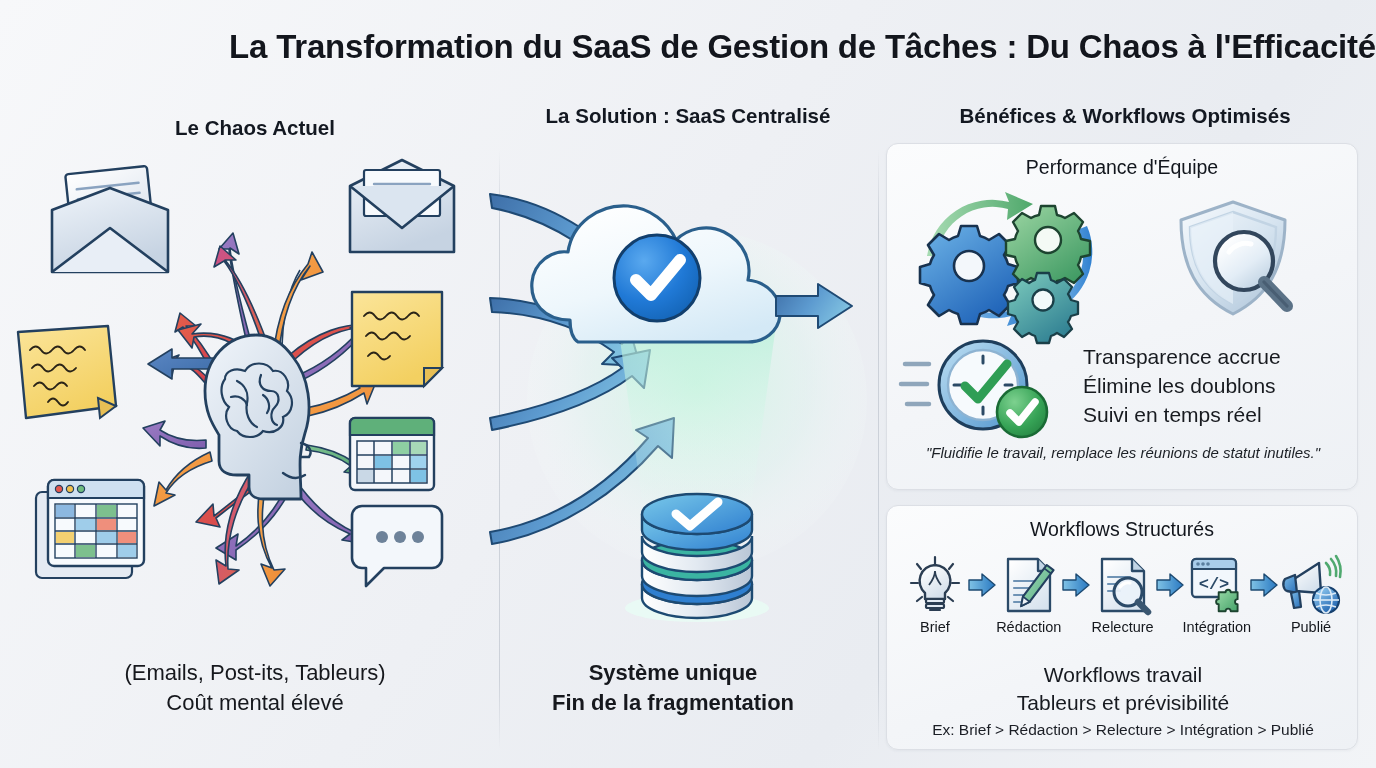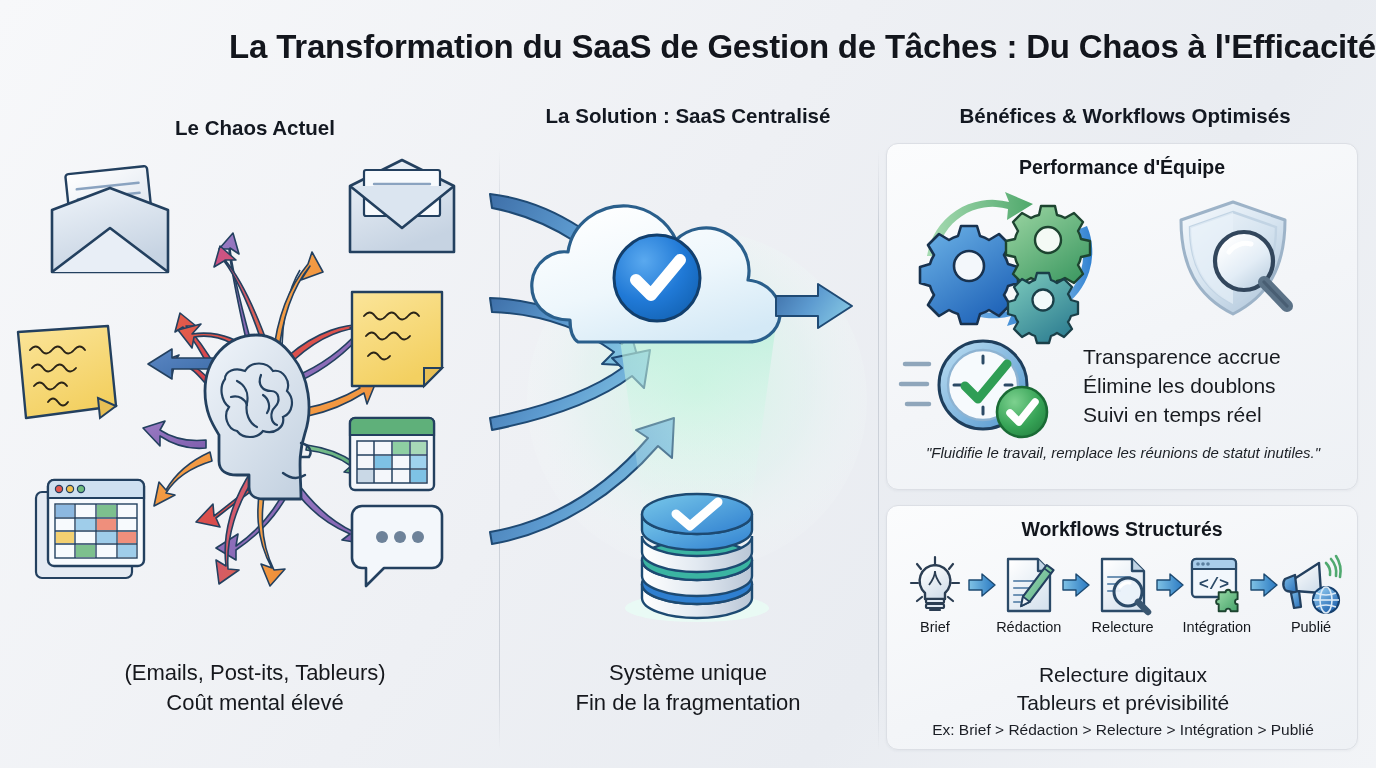--- a/index.html
+++ b/index.html
@@ -49,40 +49,40 @@
   
   #chaos-zone { position: absolute; left: 20px; top: 150px; width: 470px; height: 480px; }
   .caption {
     position: absolute;
     text-align: center;
     font-size: 22px;
     line-height: 30px;
     color: #16181d;
   }
   #cap-chaos { top: 658px; left: 55px;  width: 400px; }
-  #cap-sol   { top: 658px; left: 500px; width: 376px; }
+  #cap-sol   { top: 658px; left: 485px; width: 376px; font-weight: bold; }
 
   
   #solution-zone { position: absolute; left: 500px; top: 150px; width: 380px; height: 490px; }
 
   
   .panel {
     position: absolute;
     background: linear-gradient(160deg, #fbfcfd 0%, #f3f5f8 55%, #eef1f5 100%);
     border: 1px solid #dcdfe5;
     border-radius: 12px;
     box-shadow: 0 1px 3px rgba(40,50,70,0.05);
   }
   #panel-perf  { left: 886px; top: 143px; width: 472px; height: 347px; }
   #panel-flow  { left: 886px; top: 505px; width: 472px; height: 245px; }
 
   .panel-title {
     text-align: center;
     font-size: 19.5px;
-    font-weight: bold;
+    font-weight: normal;
     color: #12161d;
     margin-top: 12px;
   }
 
   .benefit-lines {
     position: absolute;
     left: 196px; top: 198px;
     width: 268px;
     font-size: 21px;
     line-height: 29px;
@@ -689,17 +689,17 @@
             <path d="M35 38 q10 4 20 0"></path>
               <path d="M35 52 q10 -4 20 0"></path>
           </g>
         </svg>
       </div>
       <div class="lbl">Publié</div>
     </div>
   </div>
 
   <div class="flow-foot">
-    <div id="flow-l1">Relecture digitaux</div>
+    <div id="flow-l1">Workflows travail</div>
     <div id="flow-l2">Tableurs et prévisibilité</div>
     <div id="flow-l3">Ex: Brief &gt; Rédaction &gt; Relecture &gt; Intégration &gt; Publié</div>
   </div>
 </div>
 
 </body></html>

